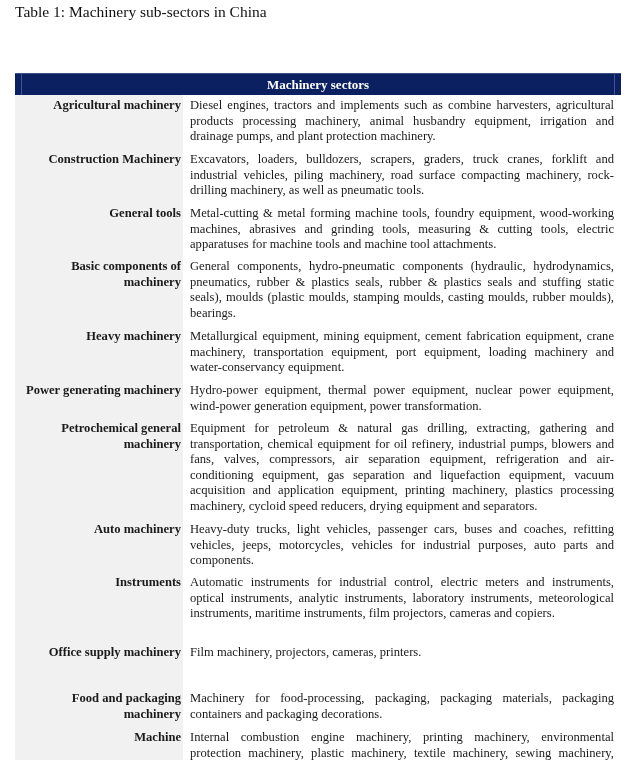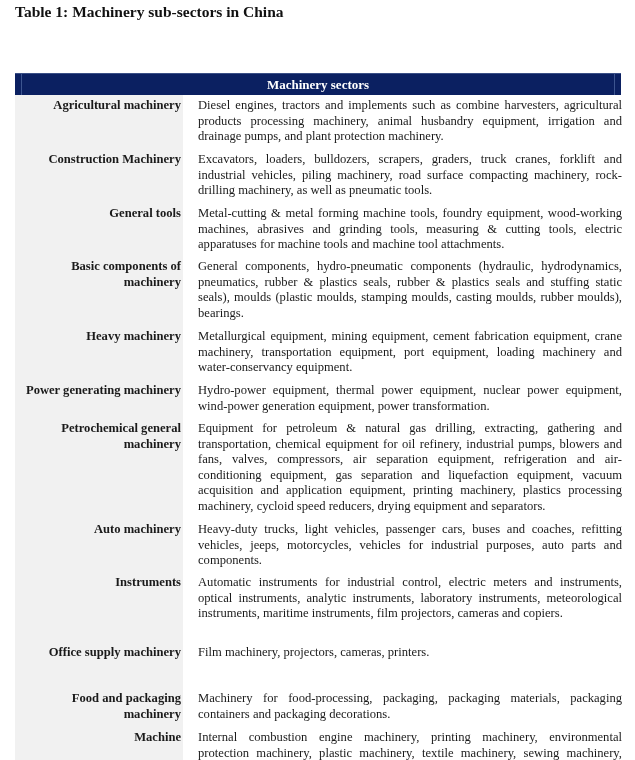--- a/index.html
+++ b/index.html
@@ -13,21 +13,21 @@
       position: relative;
       overflow: hidden;
       font-family: "Liberation Serif", "DejaVu Serif", serif;
       color: #1a1a1a;
     }
     .title {
       position: absolute;
       left: 15px;
       top: 3px;
       font-size: 15.5px;
-      font-weight: bold;
+      font-weight: normal;
       color: #111;
       letter-spacing: 0px;
     }
     .table {
       position: absolute;
       left: 15px;
       top: 30px;
       width: 606px;
     }
     .header {
@@ -74,21 +74,21 @@
       top: 0;
       width: 158px;
       font-weight: bold;
       font-size: 12.6px;
       line-height: 15.6px;
       color: #1a1a1a;
       text-align: right;
     }
     .desc {
       position: absolute;
-      left: 183px;
+      left: 175px;
       top: 0;
       width: 424px;
       font-size: 12.6px;
       line-height: 15.6px;
       text-align: justify;
       color: #1a1a1a;
     }
   </style>
 </head>
 <body>

